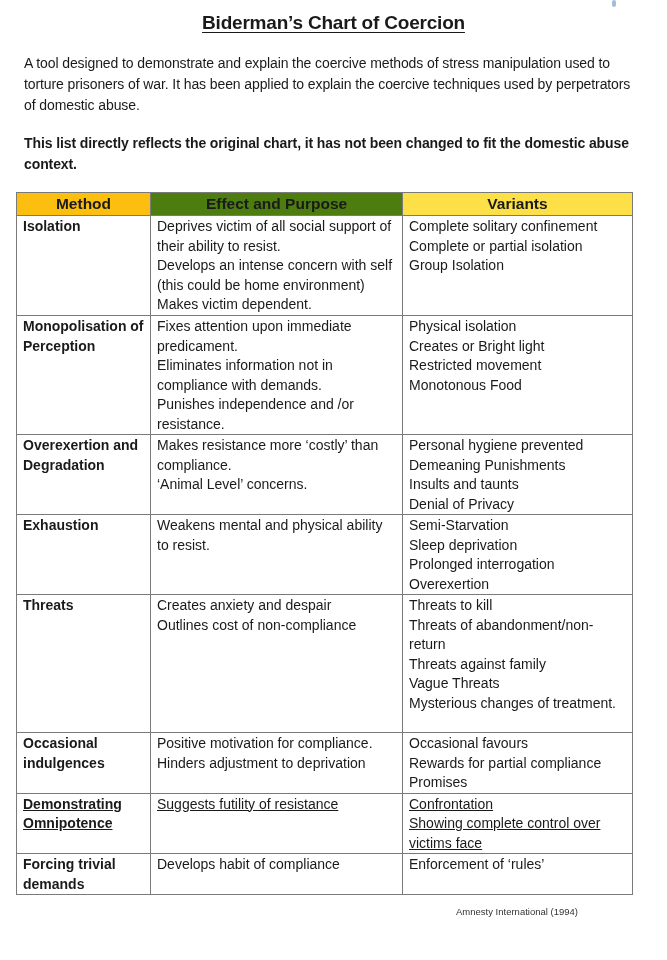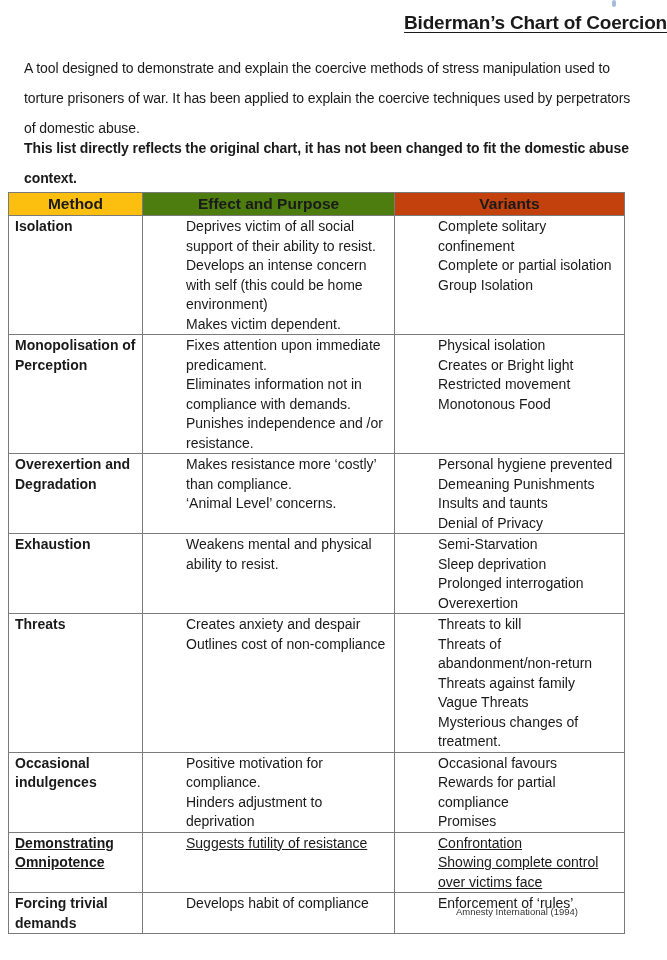--- a/index.html
+++ b/index.html
@@ -1,33 +1,33 @@
 <!DOCTYPE html>
 <html><head>
 <meta charset="utf-8">
 <style>
   html, body { margin: 0; padding: 0; background: #ffffff; }
   body { width: 667px; height: 960px; position: relative; overflow: hidden;
          font-family: "Liberation Sans", sans-serif; color: #1a1a1a; }
   .corner-mark { position: absolute; left: 612px; top: 0px; width: 4px; height: 7px;
                  border-radius: 2px; background: #7fa2c8; opacity: 0.7; }
-  .title { position: absolute; left: 0; right: 0; top: 12px; text-align: right;
+  .title { position: absolute; left: 0; right: 0; top: 12px; text-align: center;
            font-size: 19px; font-weight: bold; }
   .title span { text-decoration: underline; text-underline-offset: 3px; letter-spacing: -0.2px; }
-  .para { position: absolute; left: 24px; width: 610px; font-size: 14px; line-height: 30px; letter-spacing: -0.1px; }
+  .para { position: absolute; left: 24px; width: 610px; font-size: 14px; line-height: 21px; letter-spacing: -0.1px; }
   .p1 { top: 53px; }
   .p2 { top: 133px; font-weight: bold; }
-  table { position: absolute; left: 8px; top: 192px; width: 616px; border-collapse: collapse;
+  table { position: absolute; left: 16px; top: 192px; width: 616px; border-collapse: collapse;
           font-size: 14px; table-layout: fixed; }
   col.c1 { width: 134px; } col.c2 { width: 252px; } col.c3 { width: 230px; }
   th { background: #fdbf0f; font-weight: bold; font-size: 15.5px; height: 22px; padding: 0;
        border: 1px solid #7a7a7a; text-align: center; color: #1a1a1a; }
   td { border: 1px solid #7a7a7a; vertical-align: top; padding: 1px 6px 0 6px; line-height: 19.5px; }
   td.method { font-weight: bold; padding-left: 6px; }
-  .line { display: block; margin-left: 37px; }
+  .line { display: block; }
   .credit { position: absolute; left: 456px; top: 906px; font-size: 9.5px; color: #333; }
 </style>
 </head>
 <body>
 
 <div class="corner-mark"></div>
 
 <div class="title">
   <span>Biderman’s Chart of Coercion</span>
 </div>
@@ -38,21 +38,21 @@
 <table>
   <colgroup>
       <col class="c1">
       <col class="c2">
       <col class="c3">
     </colgroup>
   <thead>
     <tr>
       <th style="background: rgb(253, 191, 15);">Method</th>
       <th style="background: #4d7c0f;">Effect and Purpose</th>
-      <th style="background: #c2410c;">Variants</th>
+      <th style="background: #fde047;">Variants</th>
     </tr>
   </thead>
   <tbody id="table-body">
       <tr style="height: 100px;">
         <td class="method">Isolation</td>
         <td>
           <span class="line">Deprives victim of all social support of their ability to resist.</span>
           <span class="line">Develops an intense concern with self (this could be home environment)</span>
           <span class="line">Makes victim dependent.</span>
         </td>

